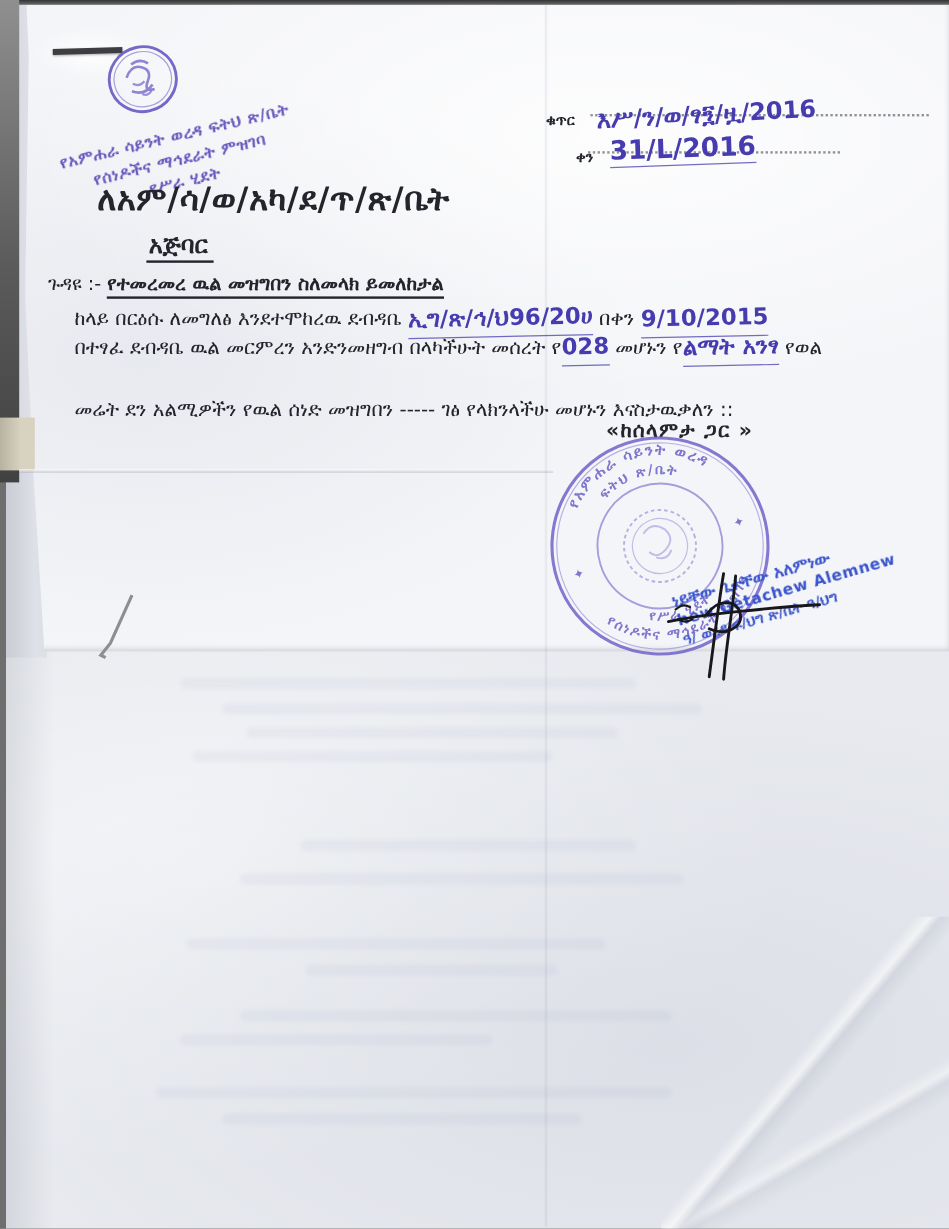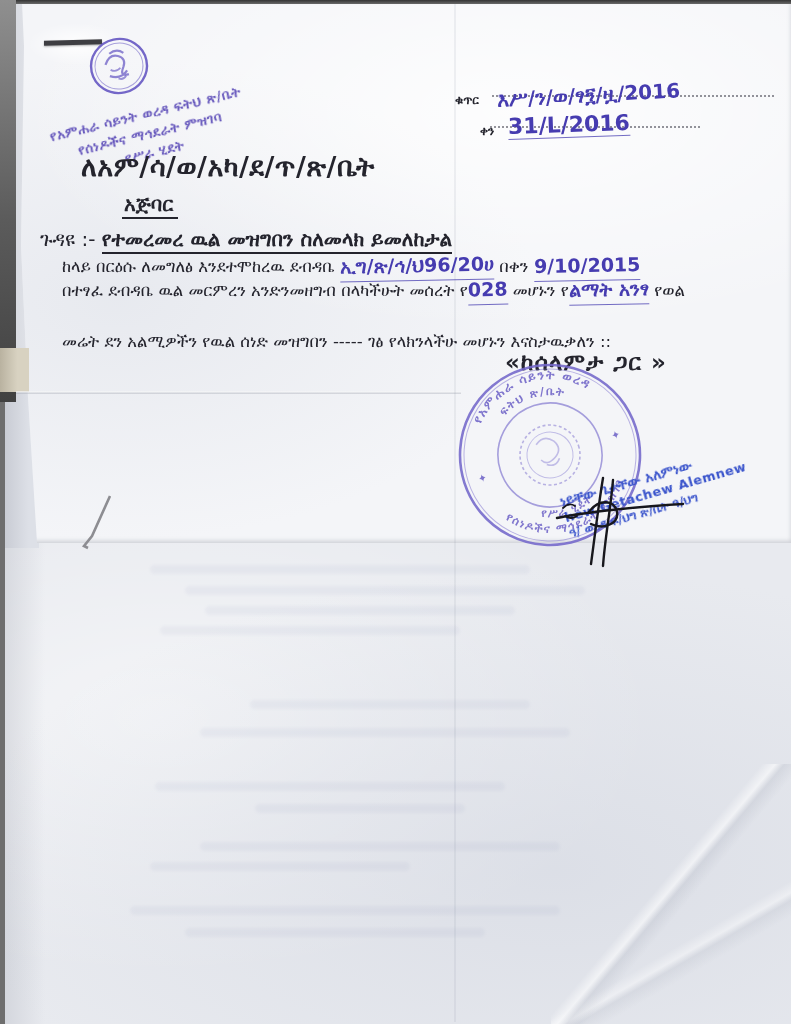--- a/index.html
+++ b/index.html
@@ -62,26 +62,26 @@
   .hdr-label{position:absolute;color:var(--text);font-size:12px;font-weight:600;}
   .dotline{position:absolute;border-bottom:2px dotted rgba(60,60,72,.55);}
   .hand{color:var(--hand);font-weight:600;}
   .hand-block{position:absolute;font-size:20px;white-space:nowrap;}
   .hand-u{border-bottom:1.5px solid rgba(70,60,176,.75);}
 
   
   .recipient{position:absolute;left:81px;top:151px;font-size:27px;font-weight:bold;color:var(--text);letter-spacing:.5px;}
   .city{position:absolute;left:122px;top:192px;font-size:20px;font-weight:bold;color:var(--text);
     border-bottom:2px solid var(--text);padding:0 5px 1px 2px;}
-  .subject-row{position:absolute;left:40px;top:227px;font-size:20px;color:var(--text);white-space:nowrap;}
+  .subject-row{position:absolute;left:40px;top:227px;font-size:16px;color:var(--text);white-space:nowrap;}
   .subject-row .subj{font-weight:bold;border-bottom:2px solid var(--text);padding-bottom:1px;}
   .body-line{position:absolute;left:62px;width:712px;font-size:16.5px;color:var(--text);
     line-height:1.45;white-space:nowrap;}
   .body-line .hand{font-size:19px;display:inline-block;transform:rotate(-1.2deg);}
-  .closing{position:absolute;left:505px;top:349px;font-size:23px;font-weight:bold;color:var(--text);letter-spacing:1px;}
+  .closing{position:absolute;left:505px;top:349px;font-size:17px;font-weight:bold;color:var(--text);letter-spacing:1px;}
 
   
   .stamp-big{position:absolute;left:450px;top:355px;width:200px;height:200px;transform:rotate(-18deg);opacity:.88;}
   .stamp-big text{fill:var(--stamp);font-weight:bold;letter-spacing:1.5px;}
 
   
   .name-stamp{position:absolute;left:560px;top:458px;width:250px;transform:rotate(-16deg);
     color:var(--namestamp);font-weight:bold;line-height:1.3;filter:blur(.2px);}
   .name-stamp .l1{font-size:14px;}
   .name-stamp .l2{font-size:13px;letter-spacing:.5px;}

